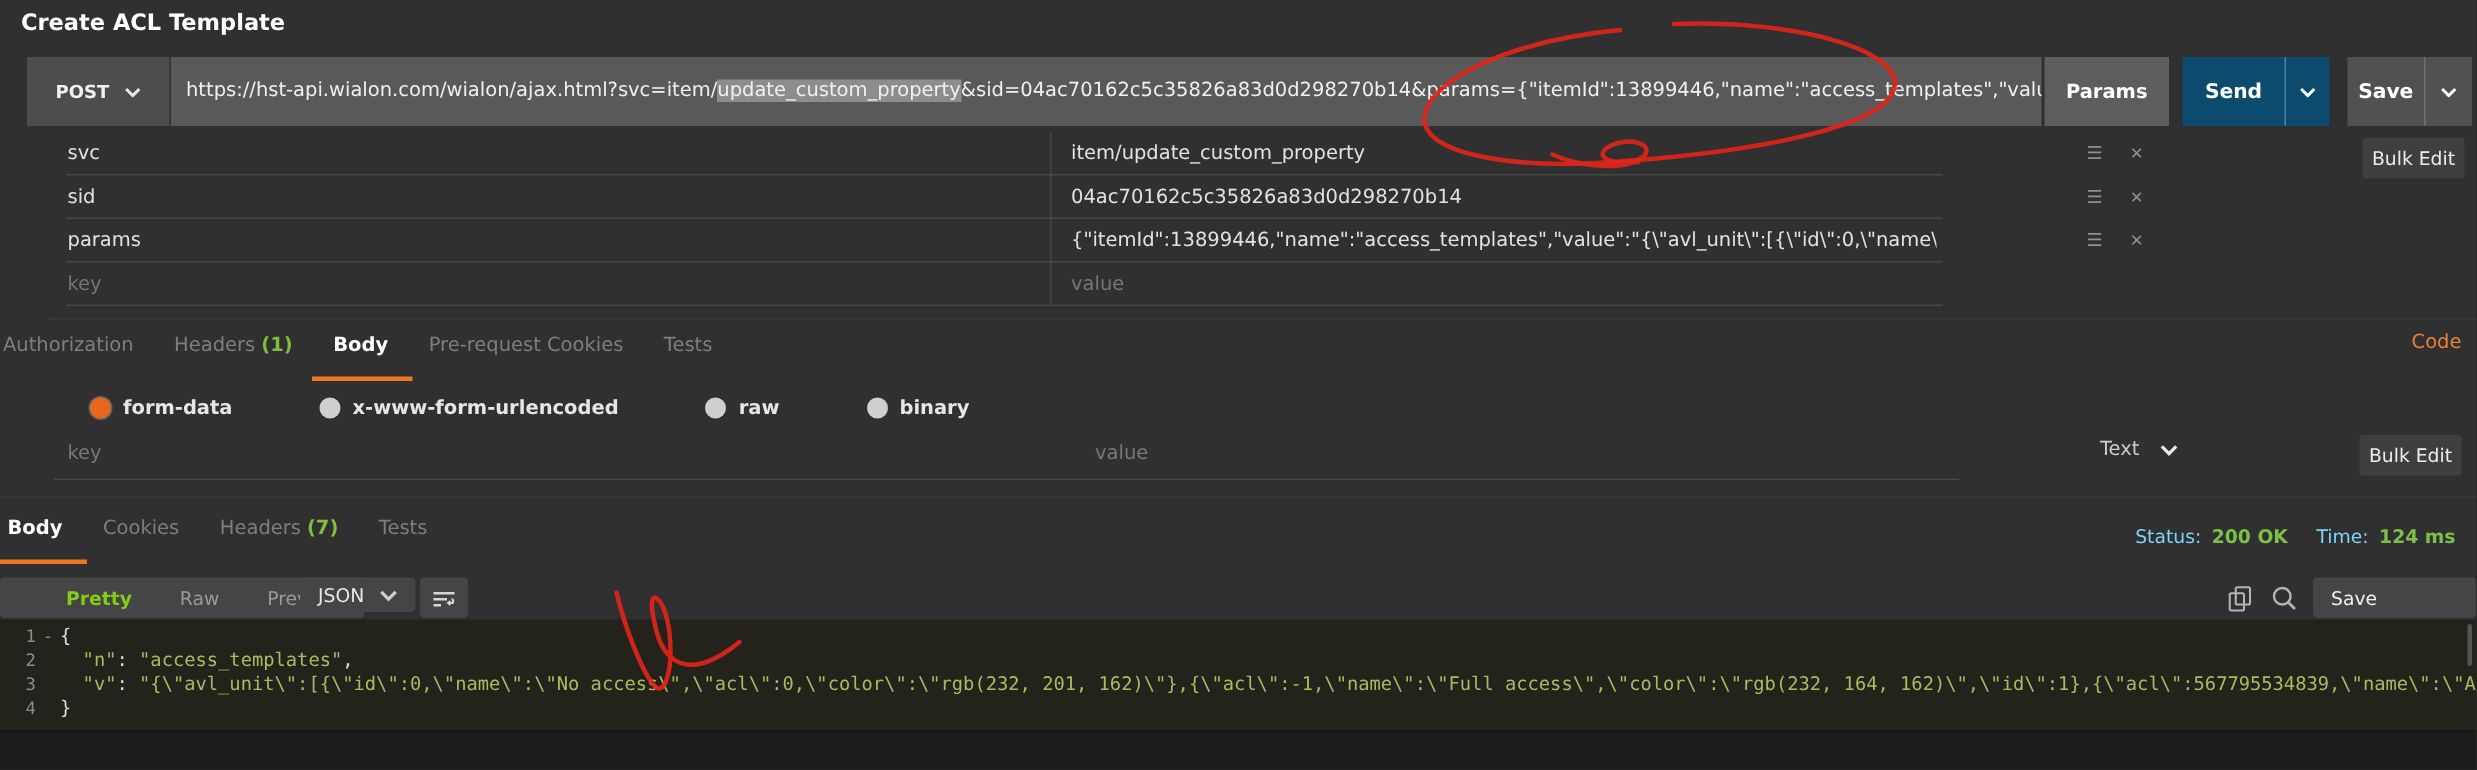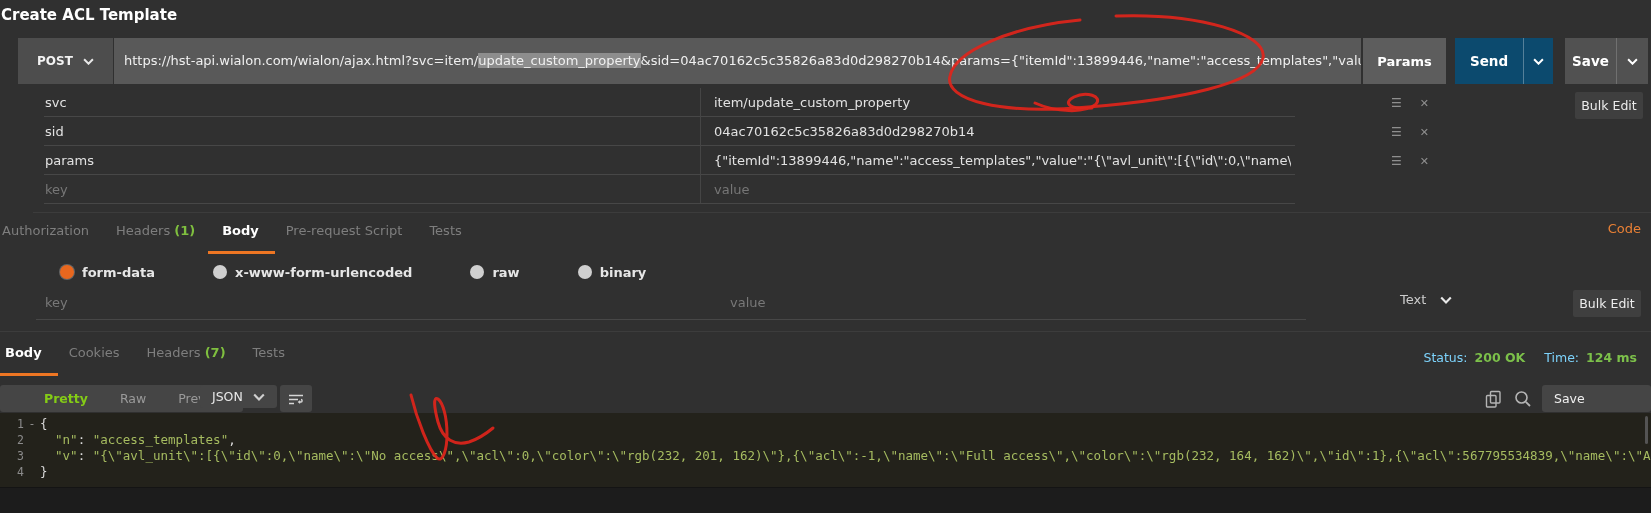--- a/index.html
+++ b/index.html
@@ -3,21 +3,21 @@
 <meta charset="utf-8">
 <style>
   * { margin:0; padding:0; box-sizing:border-box; }
   body { background:#1c1c1c; }
   .app {
     position:relative; width:1651px; height:513px; overflow:hidden;
     background:#303030; font-family:"DejaVu Sans","Liberation Sans",sans-serif;
     color:#e0e0e0;
   }
   
-  .titlebar { position:absolute; top:0; left:0; right:0; height:30px;padding-left:15px; }
+  .titlebar { position:absolute; top:0; left:13px; right:0; height:30px;padding-left:15px; }
   .titlebar .title { position:absolute; left:1px; top:6px; font-size:15px; font-weight:bold; color:#fff; }
 
   
   .reqrow { position:absolute; top:38px; left:0; right:0; height:46px; }
   .method { position:absolute; left:18px; top:0; width:95px; height:46px; background:#4d4d4d;
             display:flex; align-items:center; justify-content:center; gap:10px;
             font-size:12px; font-weight:bold; color:#f2f2f2; cursor:pointer; }
   .urlbox { position:absolute; left:114px; top:0; width:1247px; height:46px; background:#595959;
             line-height:46px; padding-left:10px; font-size:13px; color:#f0f0f0;
             white-space:nowrap; overflow:hidden; }
@@ -193,21 +193,21 @@
   <div class="tab">
         <span>Authorization</span>
       </div>
       <div class="tab">
         <span>Headers</span><span class="cnt">(1)</span>
       </div>
       <div class="tab on">
         <span>Body</span>
       </div>
       <div class="tab">
-        <span>Pre-request Script</span>
+        <span>Pre-request Cookies</span>
       </div>
       <div class="tab">
         <span>Tests</span>
       </div>
     </div>
   <div class="codelink">Code</div>
 
   <div class="bmodes">
 
   <div class="bmode on">

